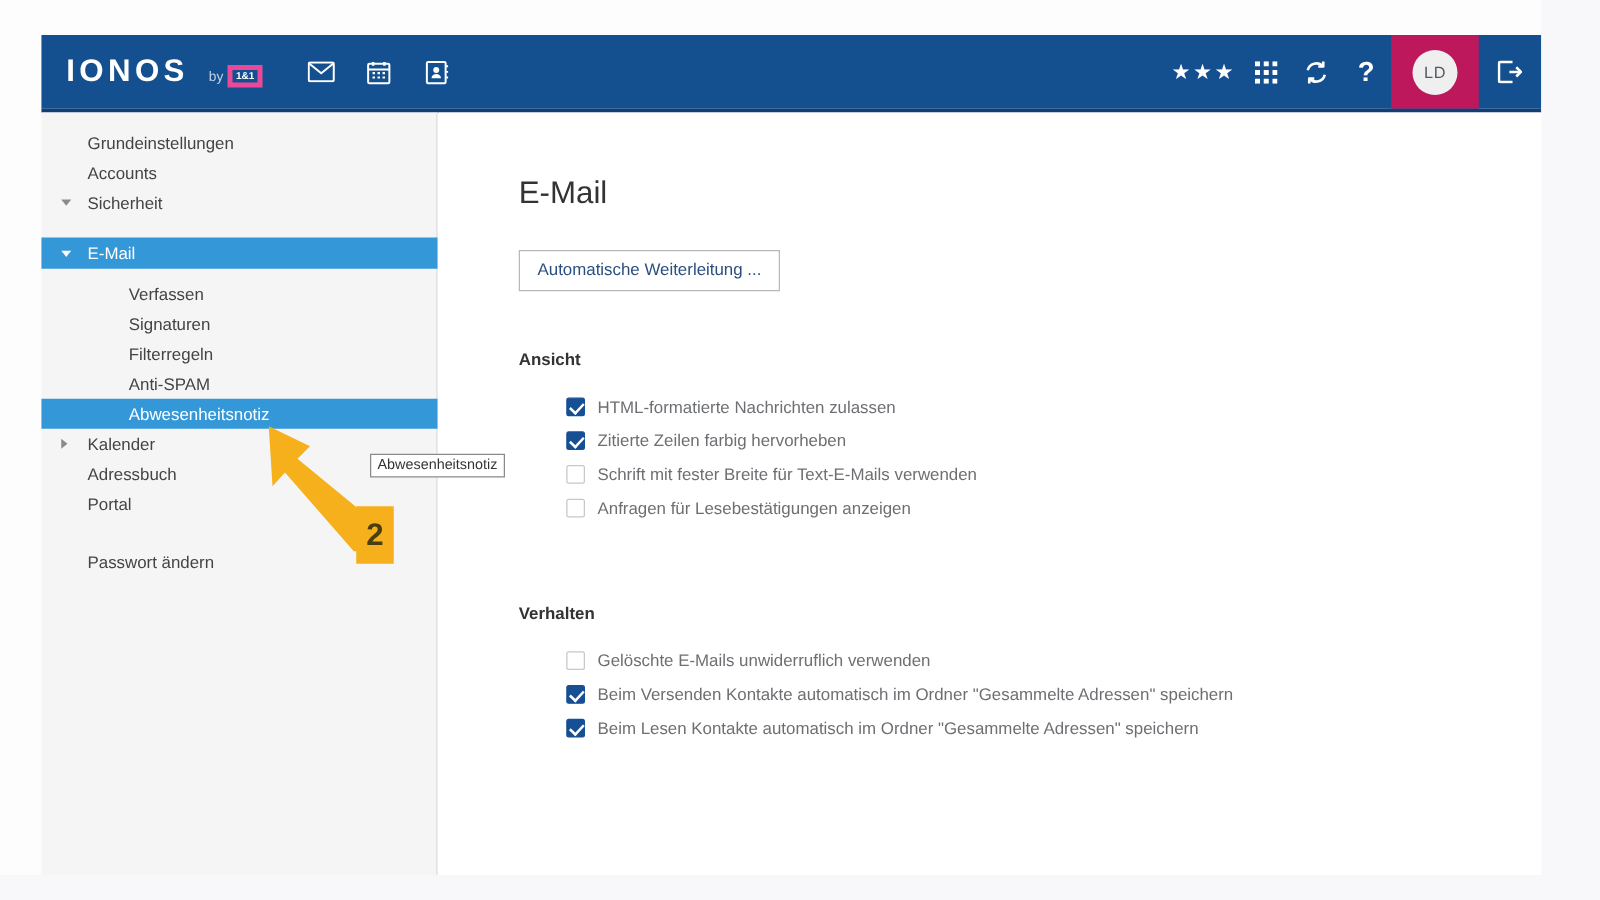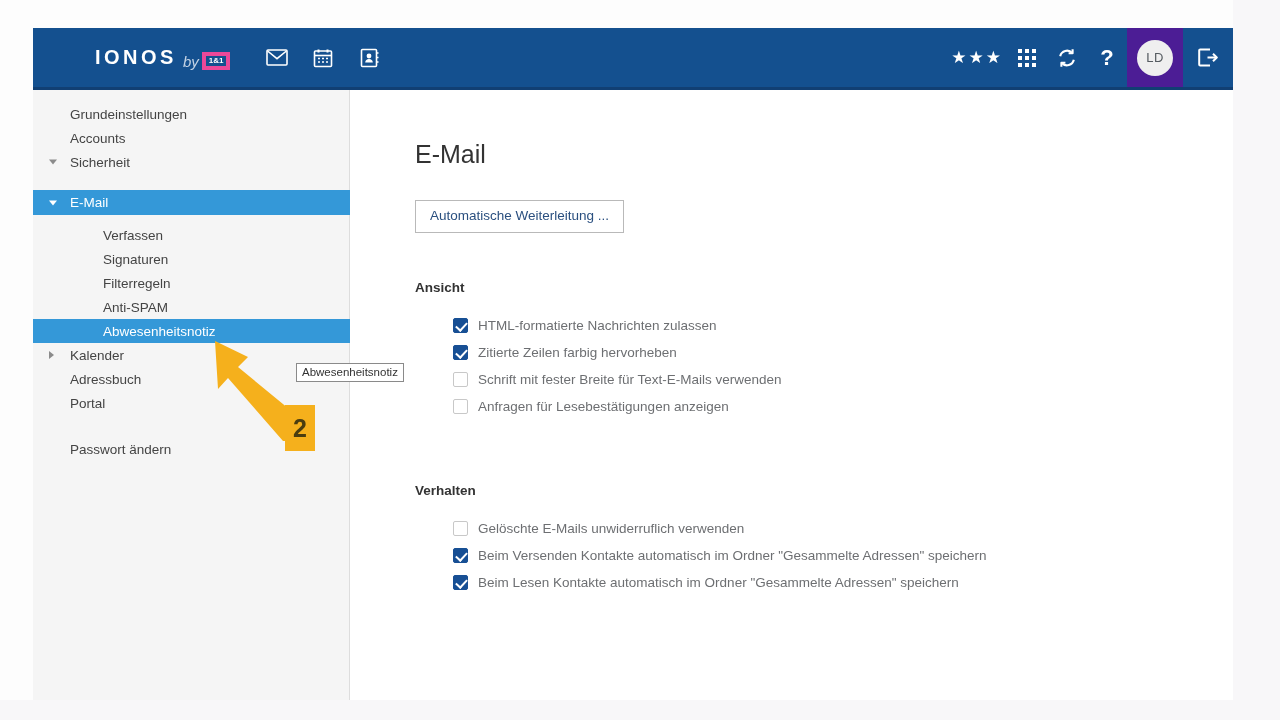--- a/index.html
+++ b/index.html
@@ -49,28 +49,27 @@
     display: flex; align-items: center;
   }
   .navbar-left { display: flex; align-items: center; height: 100%; }
   .logo-wrap {
     display: flex; align-items: center;
     margin-left: 20px; margin-right: 24px;
     height: 100%;
   }
   .logo-text {
     color: #ffffff;
-    font-size: 20px;
+    font-size: 25px;
     font-weight: bold;
     letter-spacing: 3.5px;
     font-family: "Liberation Sans", sans-serif;
-    margin-left: 42px;
   }
   .logo-by {
-    color: #c3d2e4; font-size: 15px; margin-left: 6px; margin-top: 8px; font-style: italic;
+    color: #c3d2e4; font-size: 11px; margin-left: 16px; margin-top: 8px;
   }
   .logo-badge {
     margin-left: 3px; margin-top: 7px;
     border: 4px solid #ec4899;
     color: #ffffff;
     font-size: 8px; font-weight: bold;
     padding: 1px 3px; line-height: 1;
     letter-spacing: 0px;
   }
   .nav-icon {
@@ -82,22 +81,22 @@
   .navbar-spacer { flex: 1; }
   .navbar-right { display: flex; align-items: center; height: 100%; }
   .nav-icon-r {
     width: 40px; height: 59px;
     display: flex; align-items: center; justify-content: center;
     color: #ffffff;
   }
   .stars { display: flex; gap: 2px; align-items: center; width: 62px; justify-content: center; }
   .star { color: #ffffff; font-size: 17px; line-height: 1; }
   .avatar-cell {
-    width: 56px; height: 59px;
-    background: #4c1d95;
+    width: 70px; height: 59px;
+    background: #be185d;
     display: flex; align-items: center; justify-content: center;
   }
   .avatar {
     width: 36px; height: 36px; border-radius: 50%;
     background: #efefef;
     color: #555b60;
     font-size: 13px;
     display: flex; align-items: center; justify-content: center;
     letter-spacing: .5px;
   }

